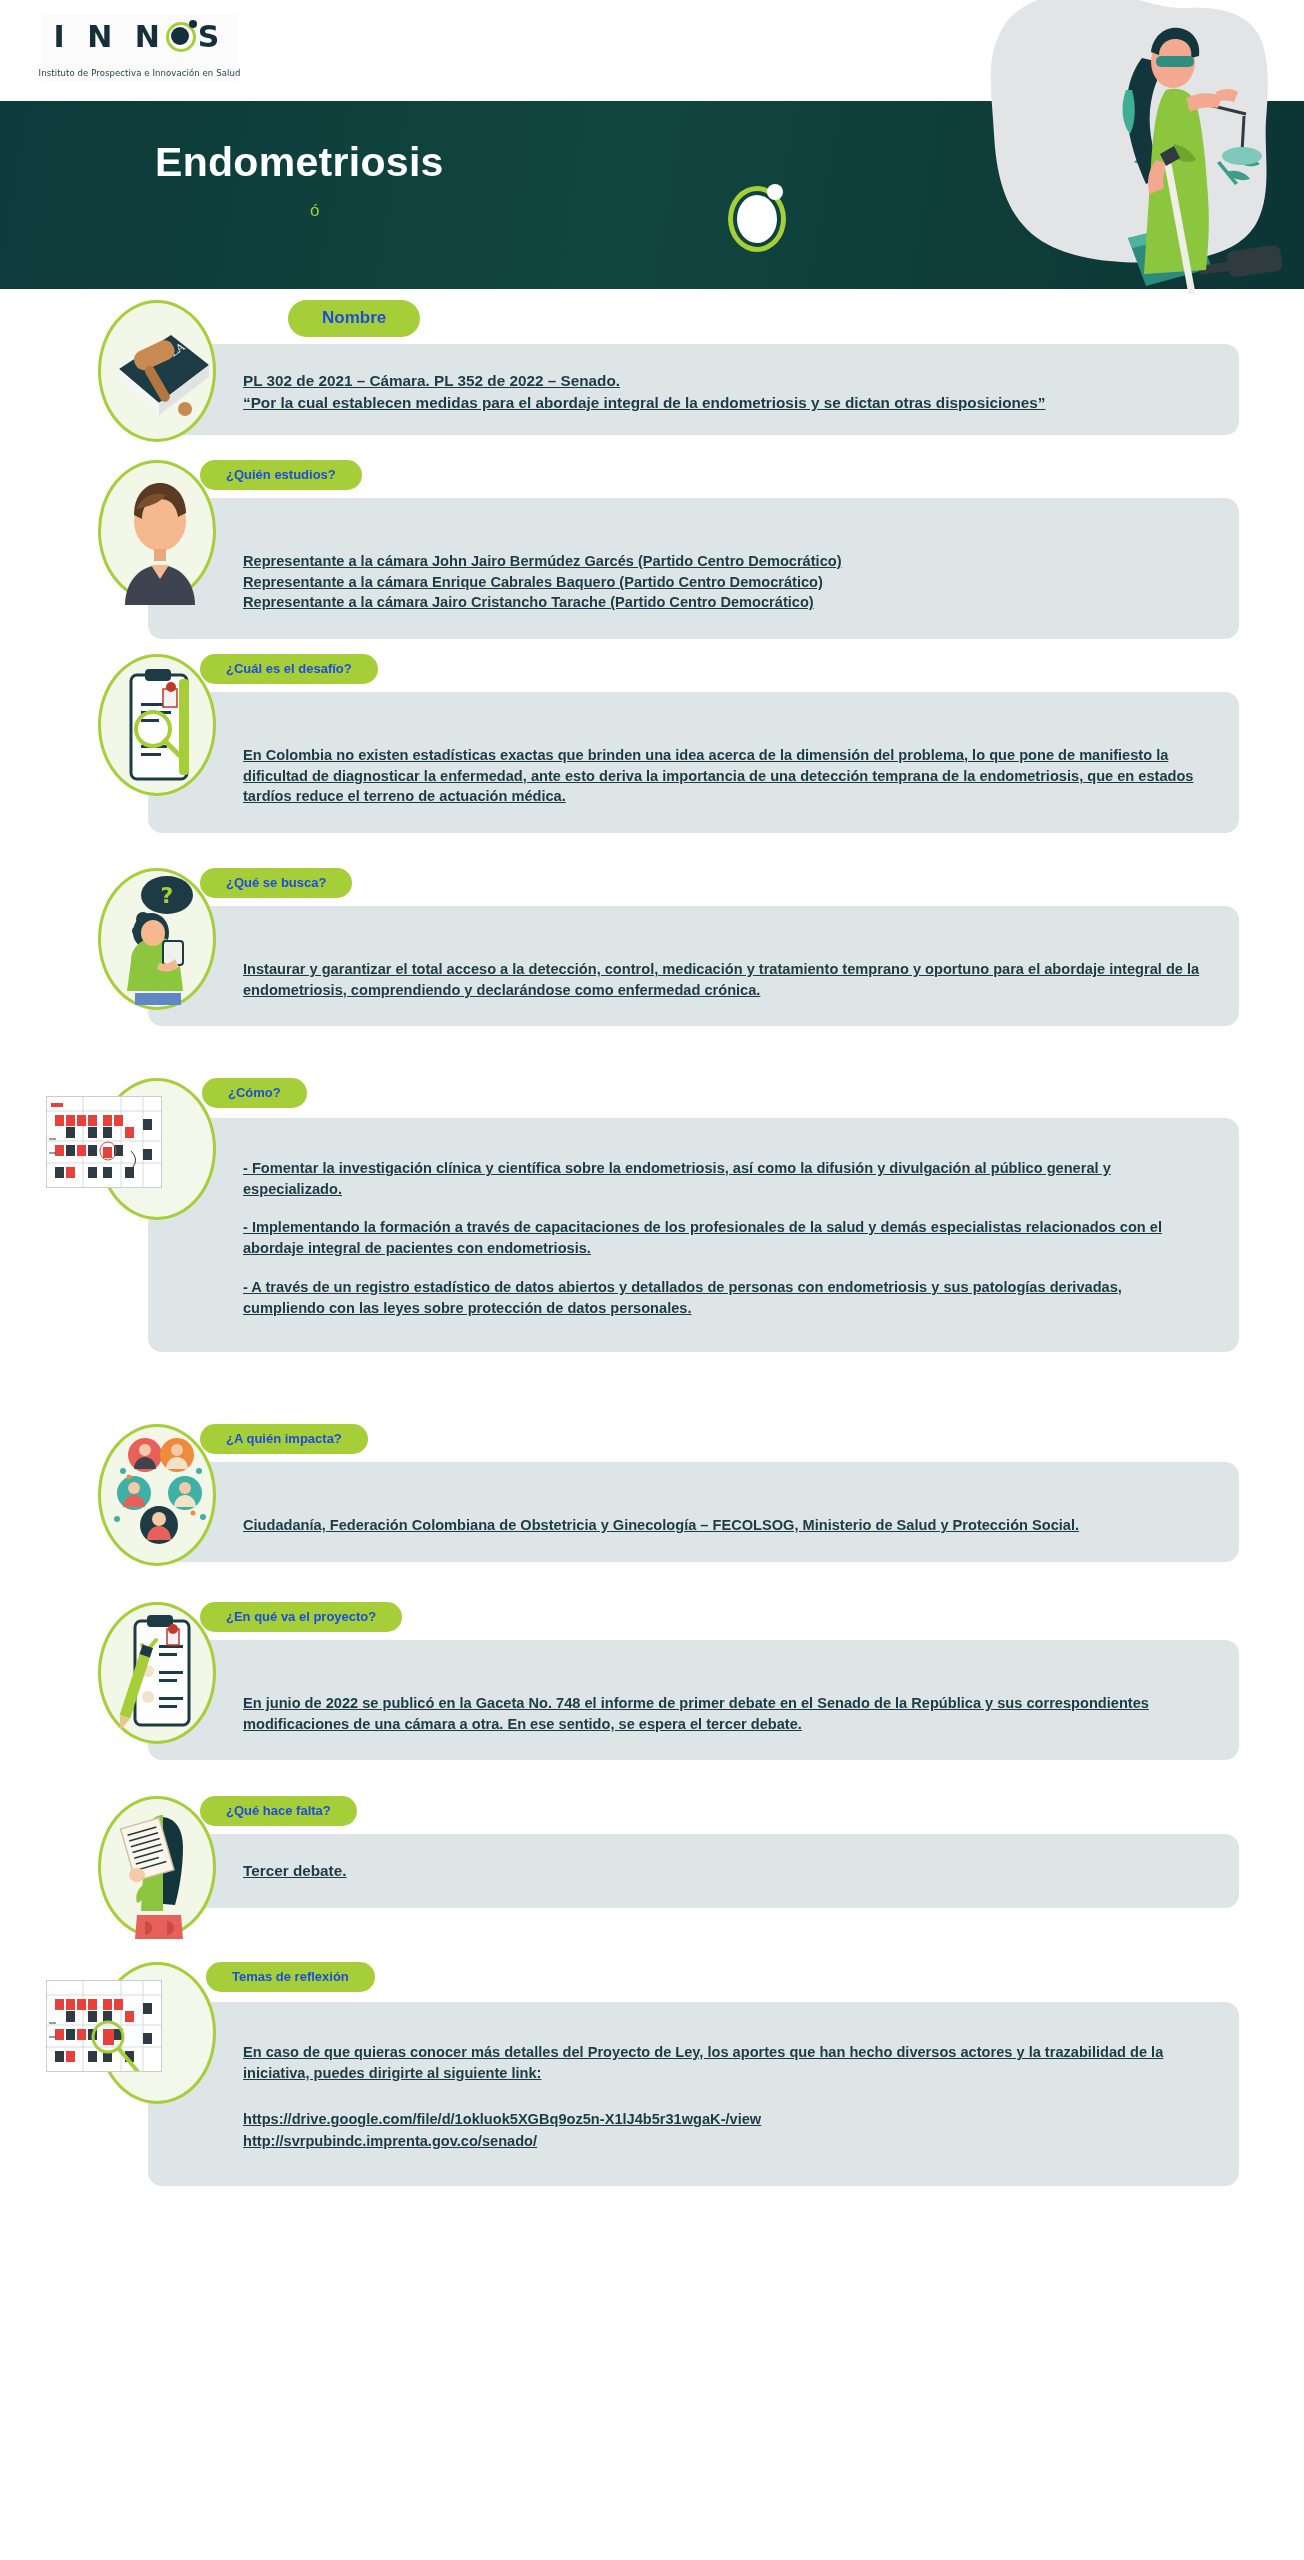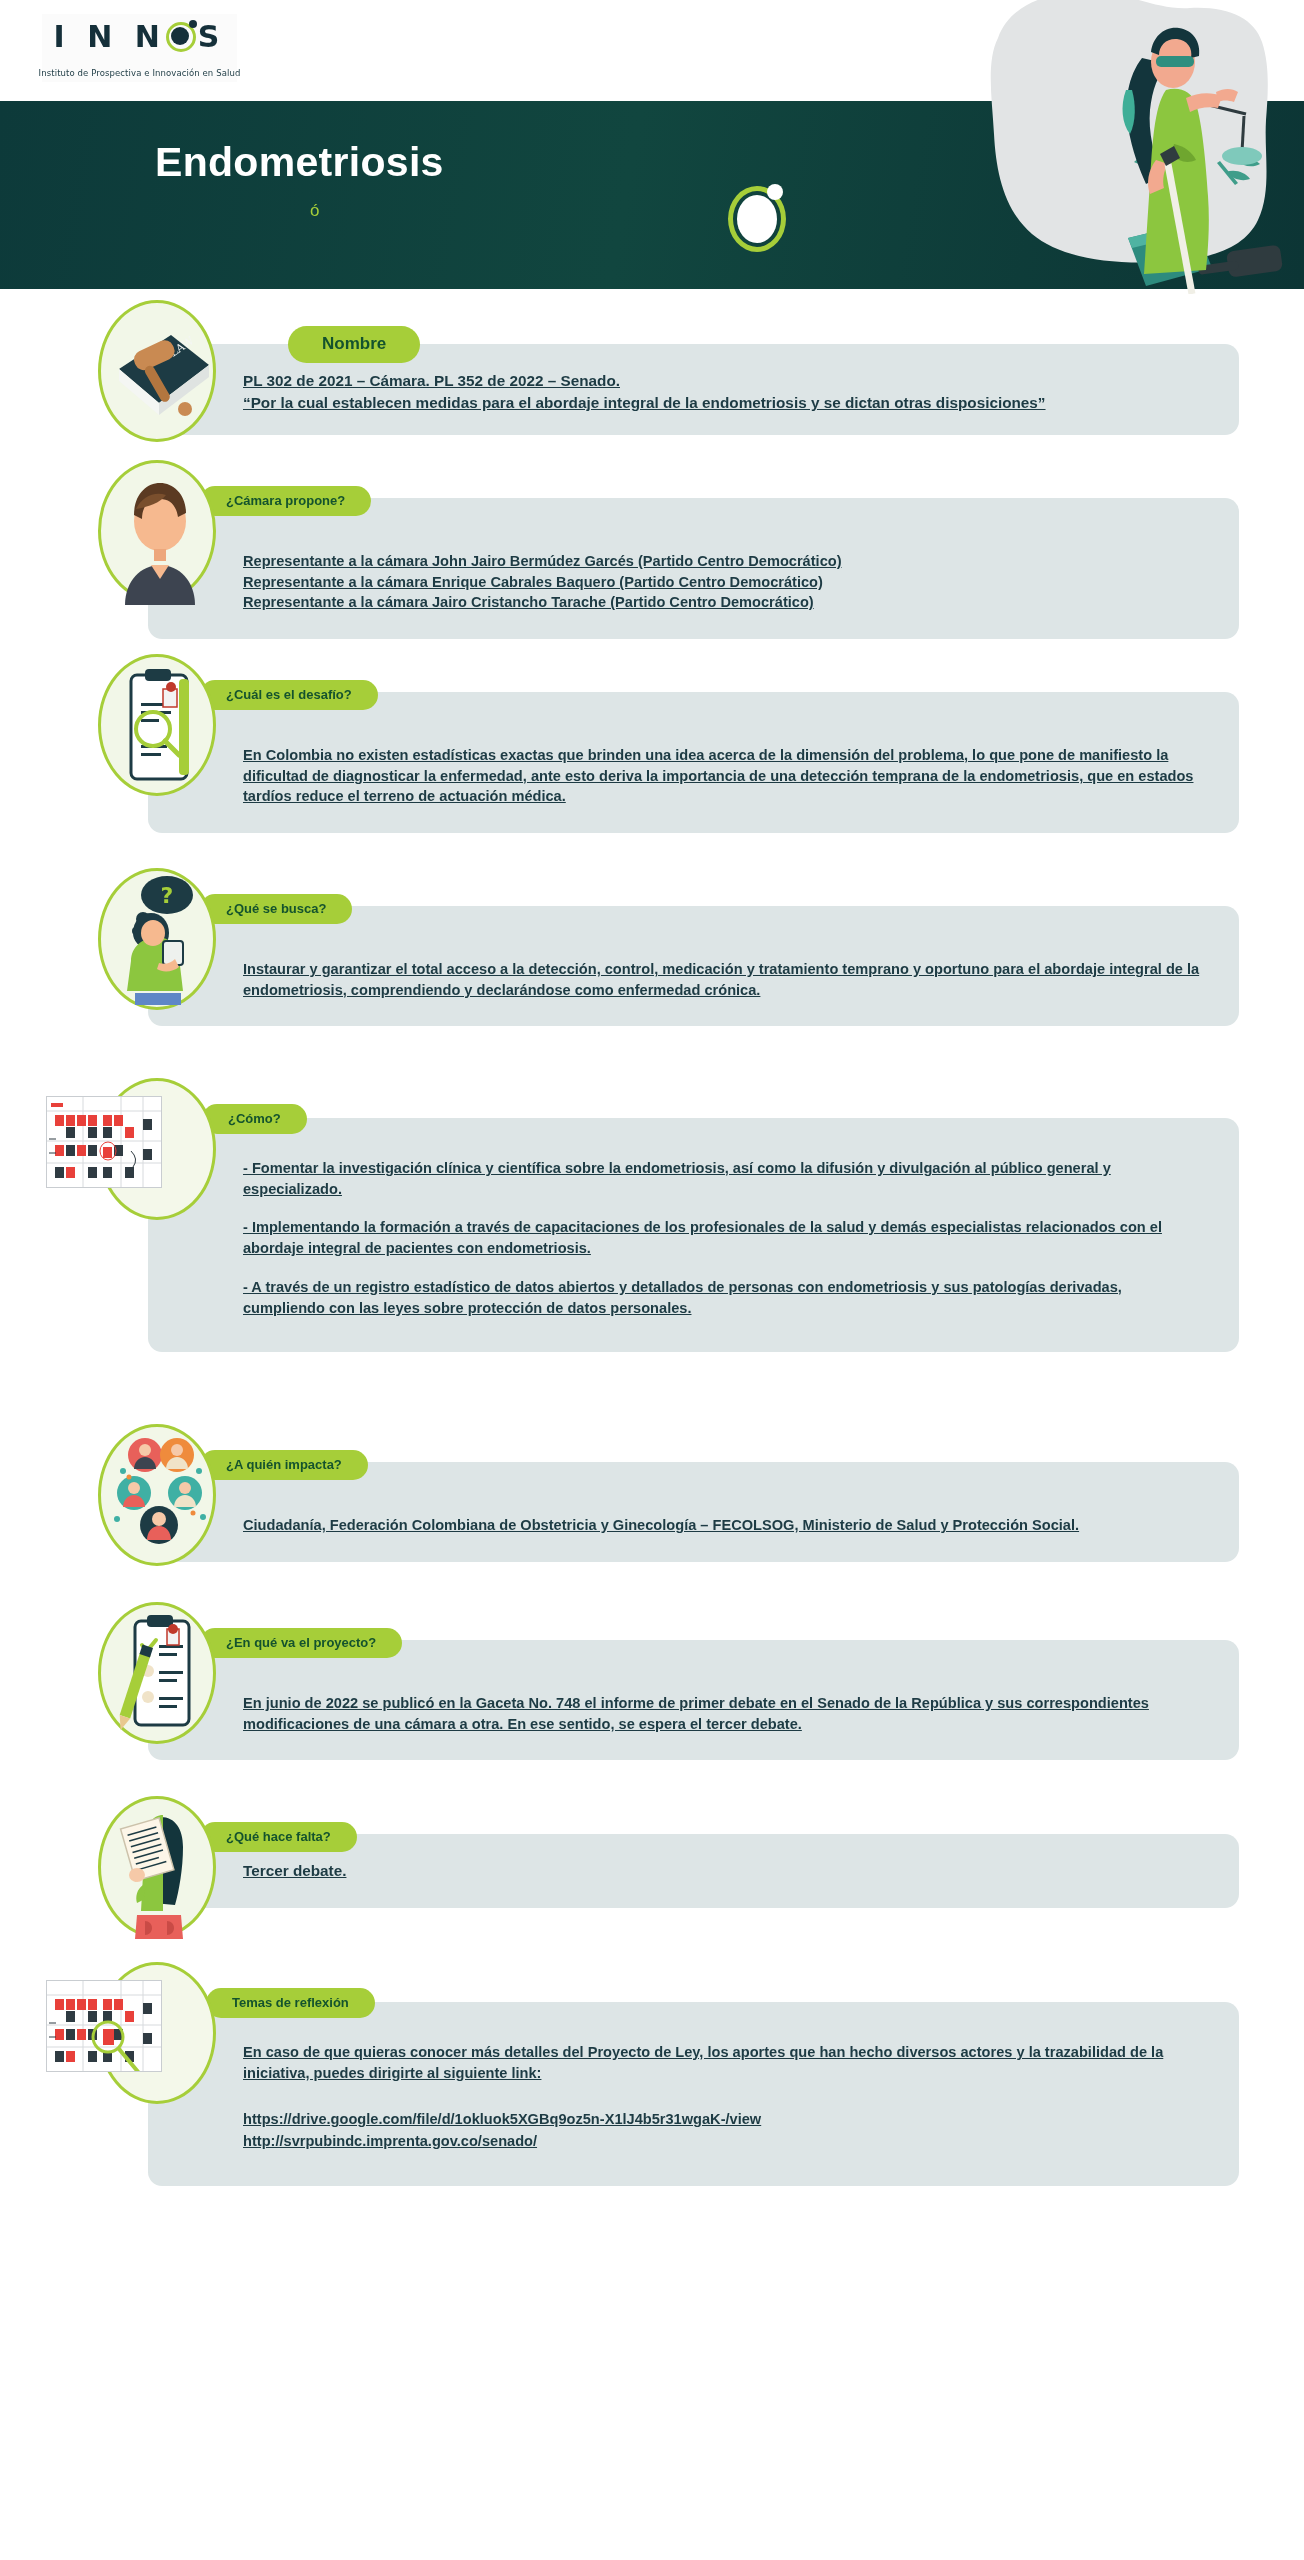--- a/index.html
+++ b/index.html
@@ -152,24 +152,24 @@
     top: 32px;
     background: #dde5e6;
     border-radius: 14px;
     padding: 53px 34px 26px 95px;
     min-height: 90px;
   }
 
   .pill {
     position: absolute;
     left: 200px;
-    top: 26px;
+    top: 0;
     z-index: 3;
     background: #a6ce39;
-    color: #14532d;
+    color: #1d4ed8;
     border-radius: 20px;
     padding: 7px 26px 8px 26px;
     font-size: 13px;
     font-weight: bold;
     white-space: nowrap;
   }
   .pill.big {
     font-size: 17px;
     padding: 8px 34px 9px 34px;
     left: 288px;
@@ -333,21 +333,21 @@
       <div class="icon-badge">
         <svg width="118" height="142" viewBox="0 0 118 142">
           <ellipse cx="59" cy="58" rx="26" ry="30" fill="#f6b98f"></ellipse>
           <path d="M33 52c0-20 12-32 26-32s26 12 26 30l-8 4c-2-12-8-18-18-18-12 0-18 8-18 20z" fill="#5b3a22"></path>
           <path d="M35 46c6-12 18-18 30-14-6 8-18 12-30 14z" fill="#7a4f2d"></path>
           <path d="M53 86h12v12H53z" fill="#eda77c"></path>
           <path d="M24 142c0-24 16-40 35-40s35 16 35 40z" fill="#3d4450"></path>
           <path d="M50 102l9 14 9-14z" fill="#f6b98f"></path>
         </svg>
       </div>
-      <div class="pill">¿Cámara propone?</div>
+      <div class="pill">¿Quién estudios?</div>
       <div class="card" style="top:38px">
         <div class="body-text">
           <p style="white-space:pre-line">Representante a la cámara John Jairo Bermúdez Garcés (Partido Centro Democrático)
 Representante a la cámara Enrique Cabrales Baquero (Partido Centro Democrático)
 Representante a la cámara Jairo Cristancho Tarache (Partido Centro Democrático)</p>
         </div>
       </div>
     </div>
 
     <div class="section" style="height:190px;margin-top:26px">

